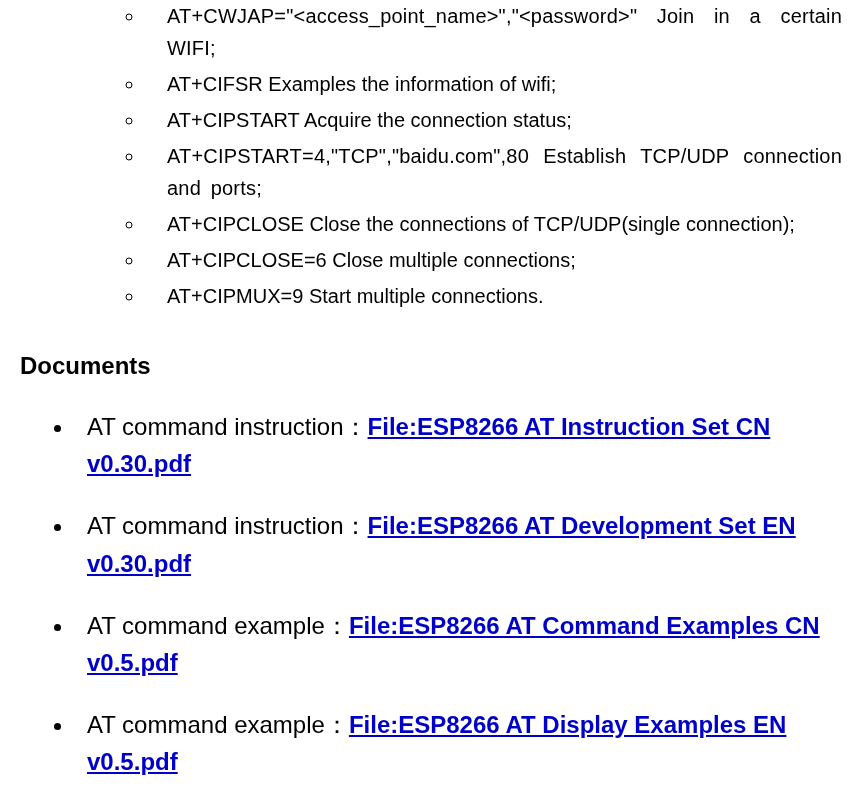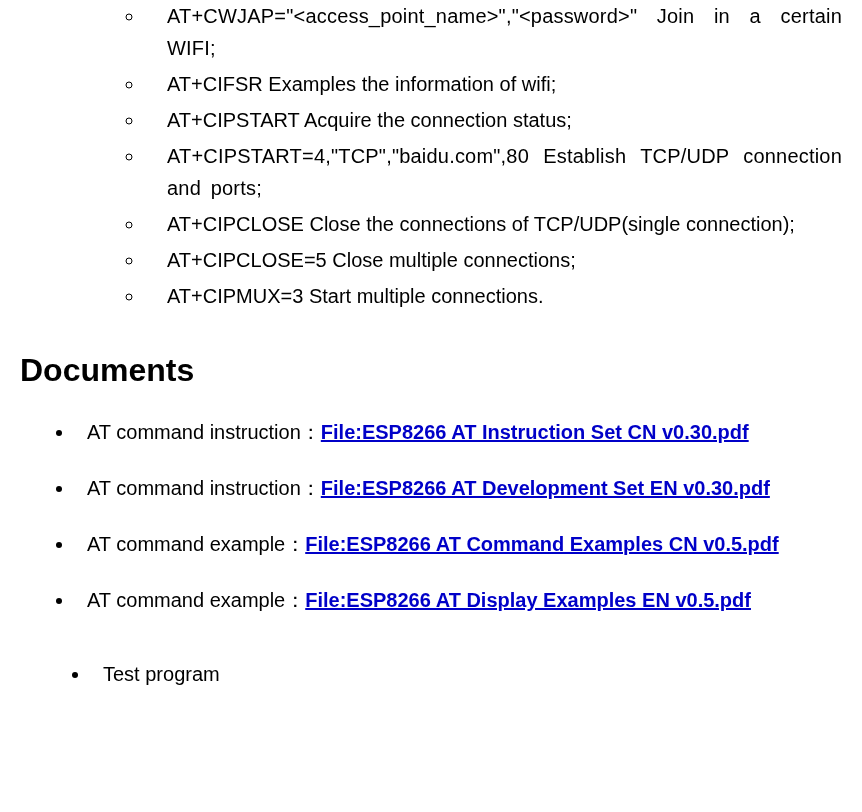--- a/index.html
+++ b/index.html
@@ -26,31 +26,31 @@
     padding-left: 22px;
     margin-bottom: 4px;
     text-align: justify;
     text-justify: inter-word;
   }
   ul.sub-list > li.wide {
     letter-spacing: 0.01em;
     word-spacing: 0.2em;
   }
   h2.section-title {
-    font-size: 32px;
+    font-size: 24px;
     font-weight: bold;
     margin: 30px 0 28px 0;
   }
   ul.doc-list {
     list-style-type: disc;
     margin: 0 0 42px 0;
     padding-left: 55px;
   }
   ul.doc-list > li {
-    font-size: 20px;
+    font-size: 24px;
     line-height: 1.55;
     padding-left: 12px;
     margin-bottom: 2px;
     margin-top: 25px;
   }
   a.doc-link {
     color: #0000c8;
     text-decoration: underline;
     font-weight: bold;
   }
@@ -87,22 +87,22 @@
 <body>
 
 <div class="page">
 
   <ul class="sub-list">
     <li class="wide">AT+CWJAP="&lt;access_point_name&gt;","&lt;password&gt;" Join in a certain WIFI;</li>
     <li>AT+CIFSR Examples the information of wifi;</li>
     <li>AT+CIPSTART Acquire the connection status;</li>
     <li class="wide">AT+CIPSTART=4,"TCP","baidu.com",80 Establish TCP/UDP connection and ports;</li>
     <li>AT+CIPCLOSE Close the connections of TCP/UDP(single connection);</li>
-    <li>AT+CIPCLOSE=5 Close multiple connections;</li>
-    <li>AT+CIPMUX=3 Start multiple connections.</li>
+    <li>AT+CIPCLOSE=6 Close multiple connections;</li>
+    <li>AT+CIPMUX=9 Start multiple connections.</li>
   </ul>
 
   <h2 class="section-title">Documents</h2>
 
   <ul class="doc-list">
     <li>
       <span>AT command instruction：</span><a class="doc-link" href="#">File:ESP8266 AT Instruction Set CN v0.30.pdf</a>
     </li>
     <li>
       <span>AT command instruction：</span><a class="doc-link" href="#">File:ESP8266 AT Development Set EN v0.30.pdf</a>

